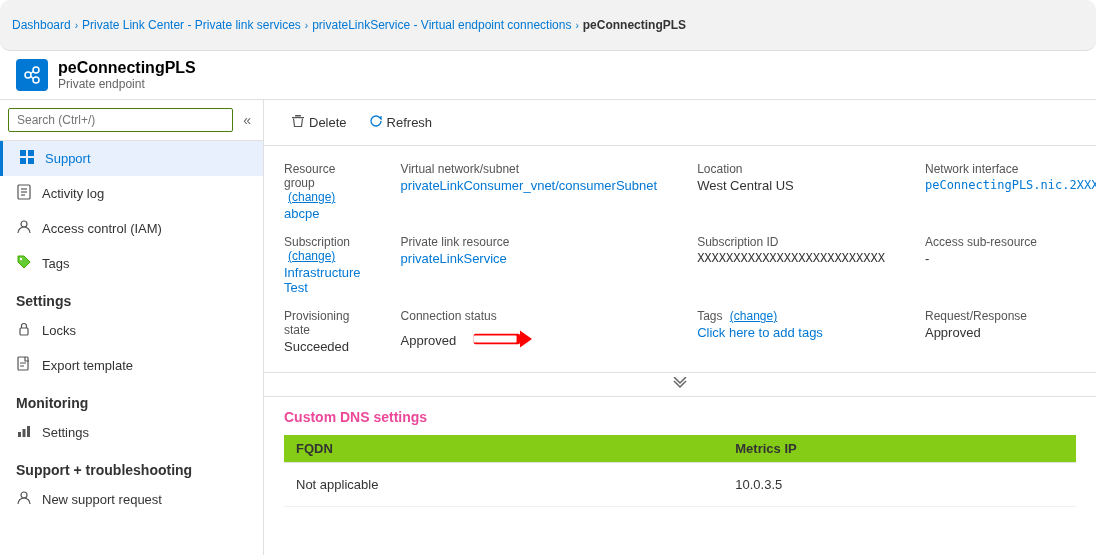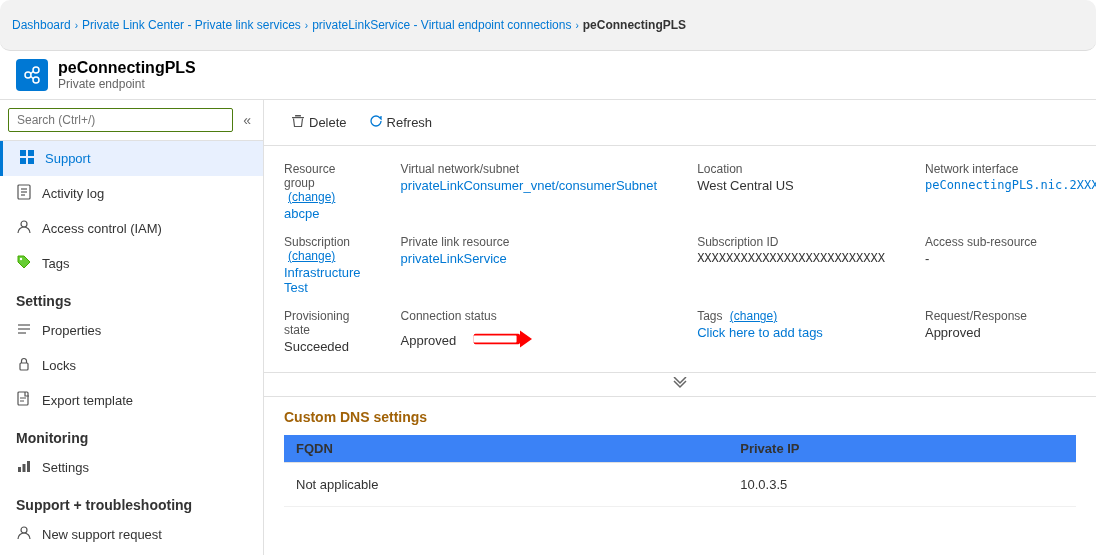--- a/index.html
+++ b/index.html
@@ -142,23 +142,23 @@
       text-align: center;
       padding: 4px;
       border-bottom: 1px solid #e0e0e0;
       color: #666;
       cursor: pointer;
       font-size: 12px;
     }
 
     
     .dns-section { padding: 12px 20px; }
-    .dns-title { font-size: 14px; font-weight: 600; margin-bottom: 10px; color: #a16207; }
+    .dns-title { font-size: 14px; font-weight: 600; margin-bottom: 10px; color: #ec4899; }
     .dns-table { width: 100%; border-collapse: collapse; font-size: 13px; }
-    .dns-table th { font-weight: 700; padding: 6px 12px; text-align: left; border-bottom: 1px solid #e0e0e0; background: #3b82f6; }
+    .dns-table th { font-weight: 700; padding: 6px 12px; text-align: left; border-bottom: 1px solid #e0e0e0; background: #84cc16; }
     .dns-table td { padding: 14px 12px; border-bottom: 1px solid #f0f0f0; }
 
     
     .arrow-indicator {
       display: inline-block;
       margin-left: 16px;
     }
     .arrow-indicator svg { width: 60px; height: 28px; }
 
     .status-row {
@@ -242,30 +242,20 @@
         <svg width="16" height="16" viewBox="0 0 16 16" fill="none">
           <path d="M2 2h6l6 6-6 6-6-6V2z" fill="#6c3" stroke="#4a0" stroke-width="1"></path>
           <circle cx="5" cy="5" r="1.2" fill="white"></circle>
         </svg>
       </span>
       <span>Tags</span>
     </div>
 
     <div class="sidebar-section-label">Settings</div>
 
-    <div class="sidebar-item">
-      <span class="item-icon">
-        <svg width="16" height="16" viewBox="0 0 16 16" fill="none">
-          <line x1="2" y1="4" x2="14" y2="4" stroke="#555" stroke-width="1.2"></line>
-          <line x1="2" y1="8" x2="14" y2="8" stroke="#555" stroke-width="1.2"></line>
-          <line x1="2" y1="12" x2="10" y2="12" stroke="#555" stroke-width="1.2"></line>
-        </svg>
-      </span>
-      <span>Properties</span>
-    </div>
 
     <div class="sidebar-item">
       <span class="item-icon">
         <svg width="16" height="16" viewBox="0 0 16 16" fill="none">
           <rect x="4" y="7" width="8" height="7" rx="1" stroke="#555" stroke-width="1.2" fill="none"></rect>
           <path d="M5.5 7V5a2.5 2.5 0 015 0v2" stroke="#555" stroke-width="1.2" fill="none"></path>
         </svg>
       </span>
       <span>Locks</span>
     </div>
@@ -417,21 +407,21 @@
         <polyline points="2,0 8,6 14,0" stroke="#666" stroke-width="1.5" fill="none"></polyline>
       </svg>
     </div>
 
     <div class="dns-section">
       <div class="dns-title">Custom DNS settings</div>
       <table class="dns-table">
         <thead>
           <tr>
             <th>FQDN</th>
-            <th>Private IP</th>
+            <th>Metrics IP</th>
           </tr>
         </thead>
         <tbody id="dns-tbody">
         <tr>
               <td>Not applicable</td>
               <td>10.0.3.5</td>
             </tr>
           </tbody>
       </table>
     </div>

